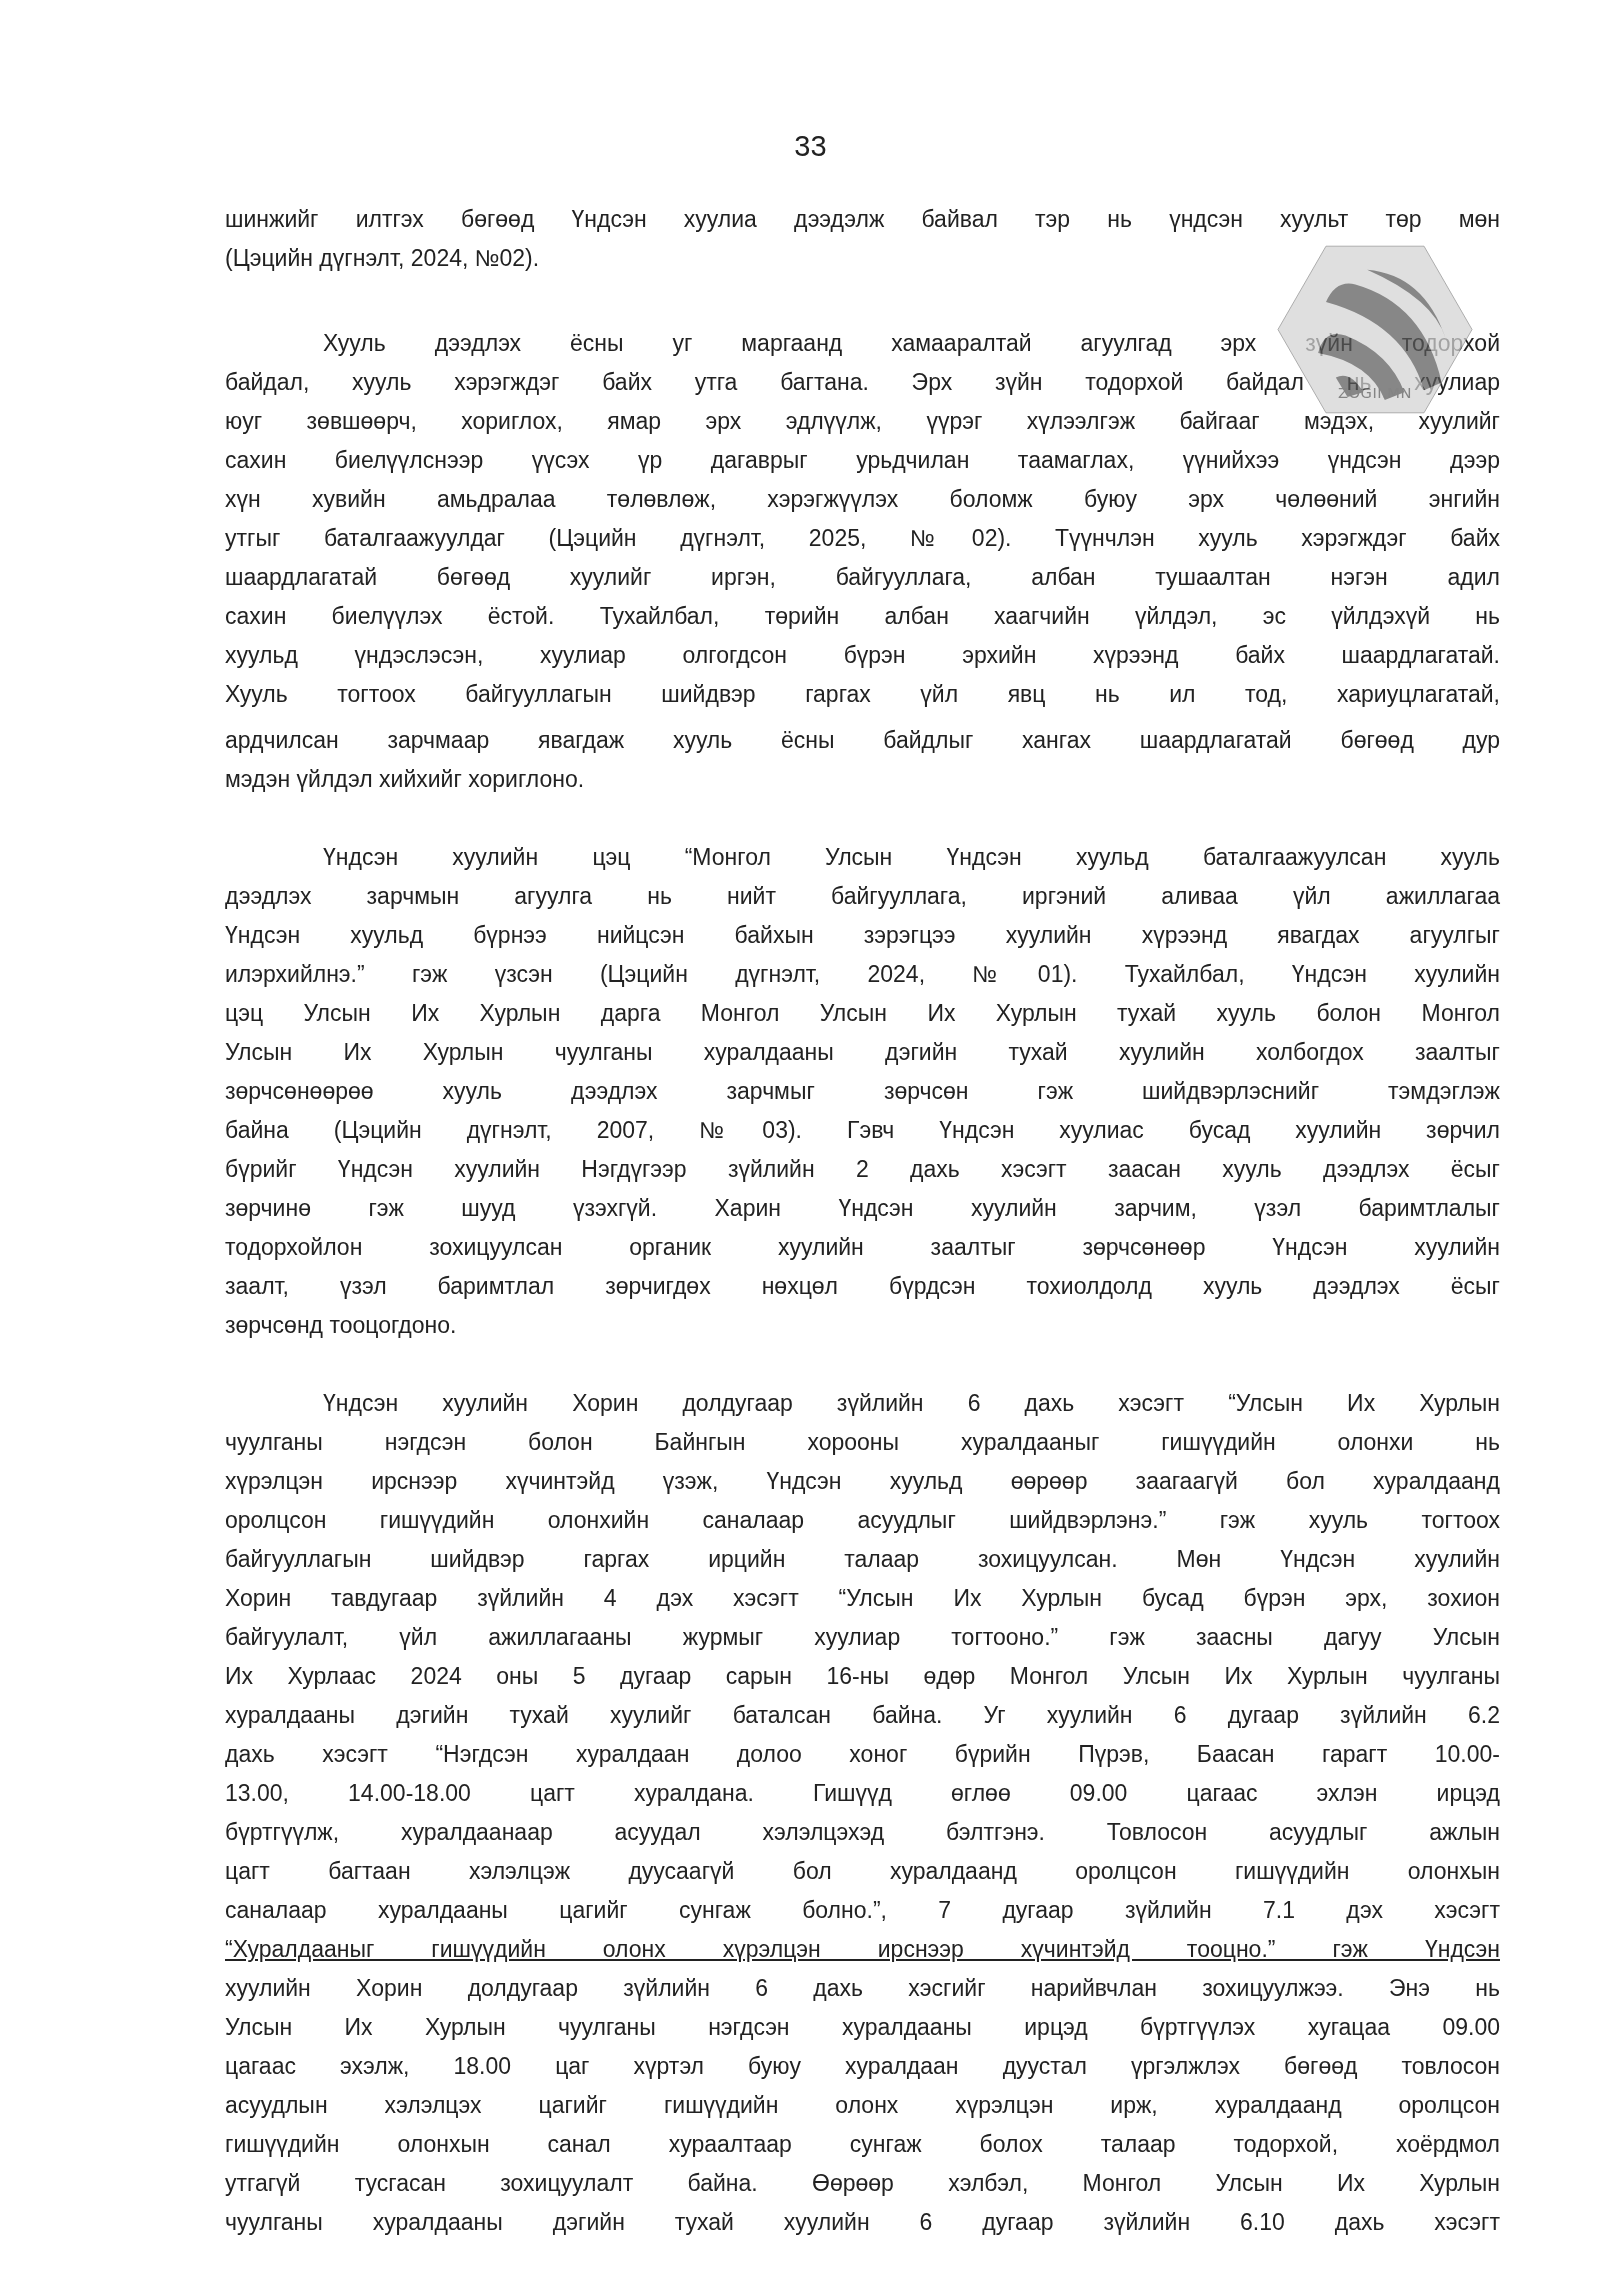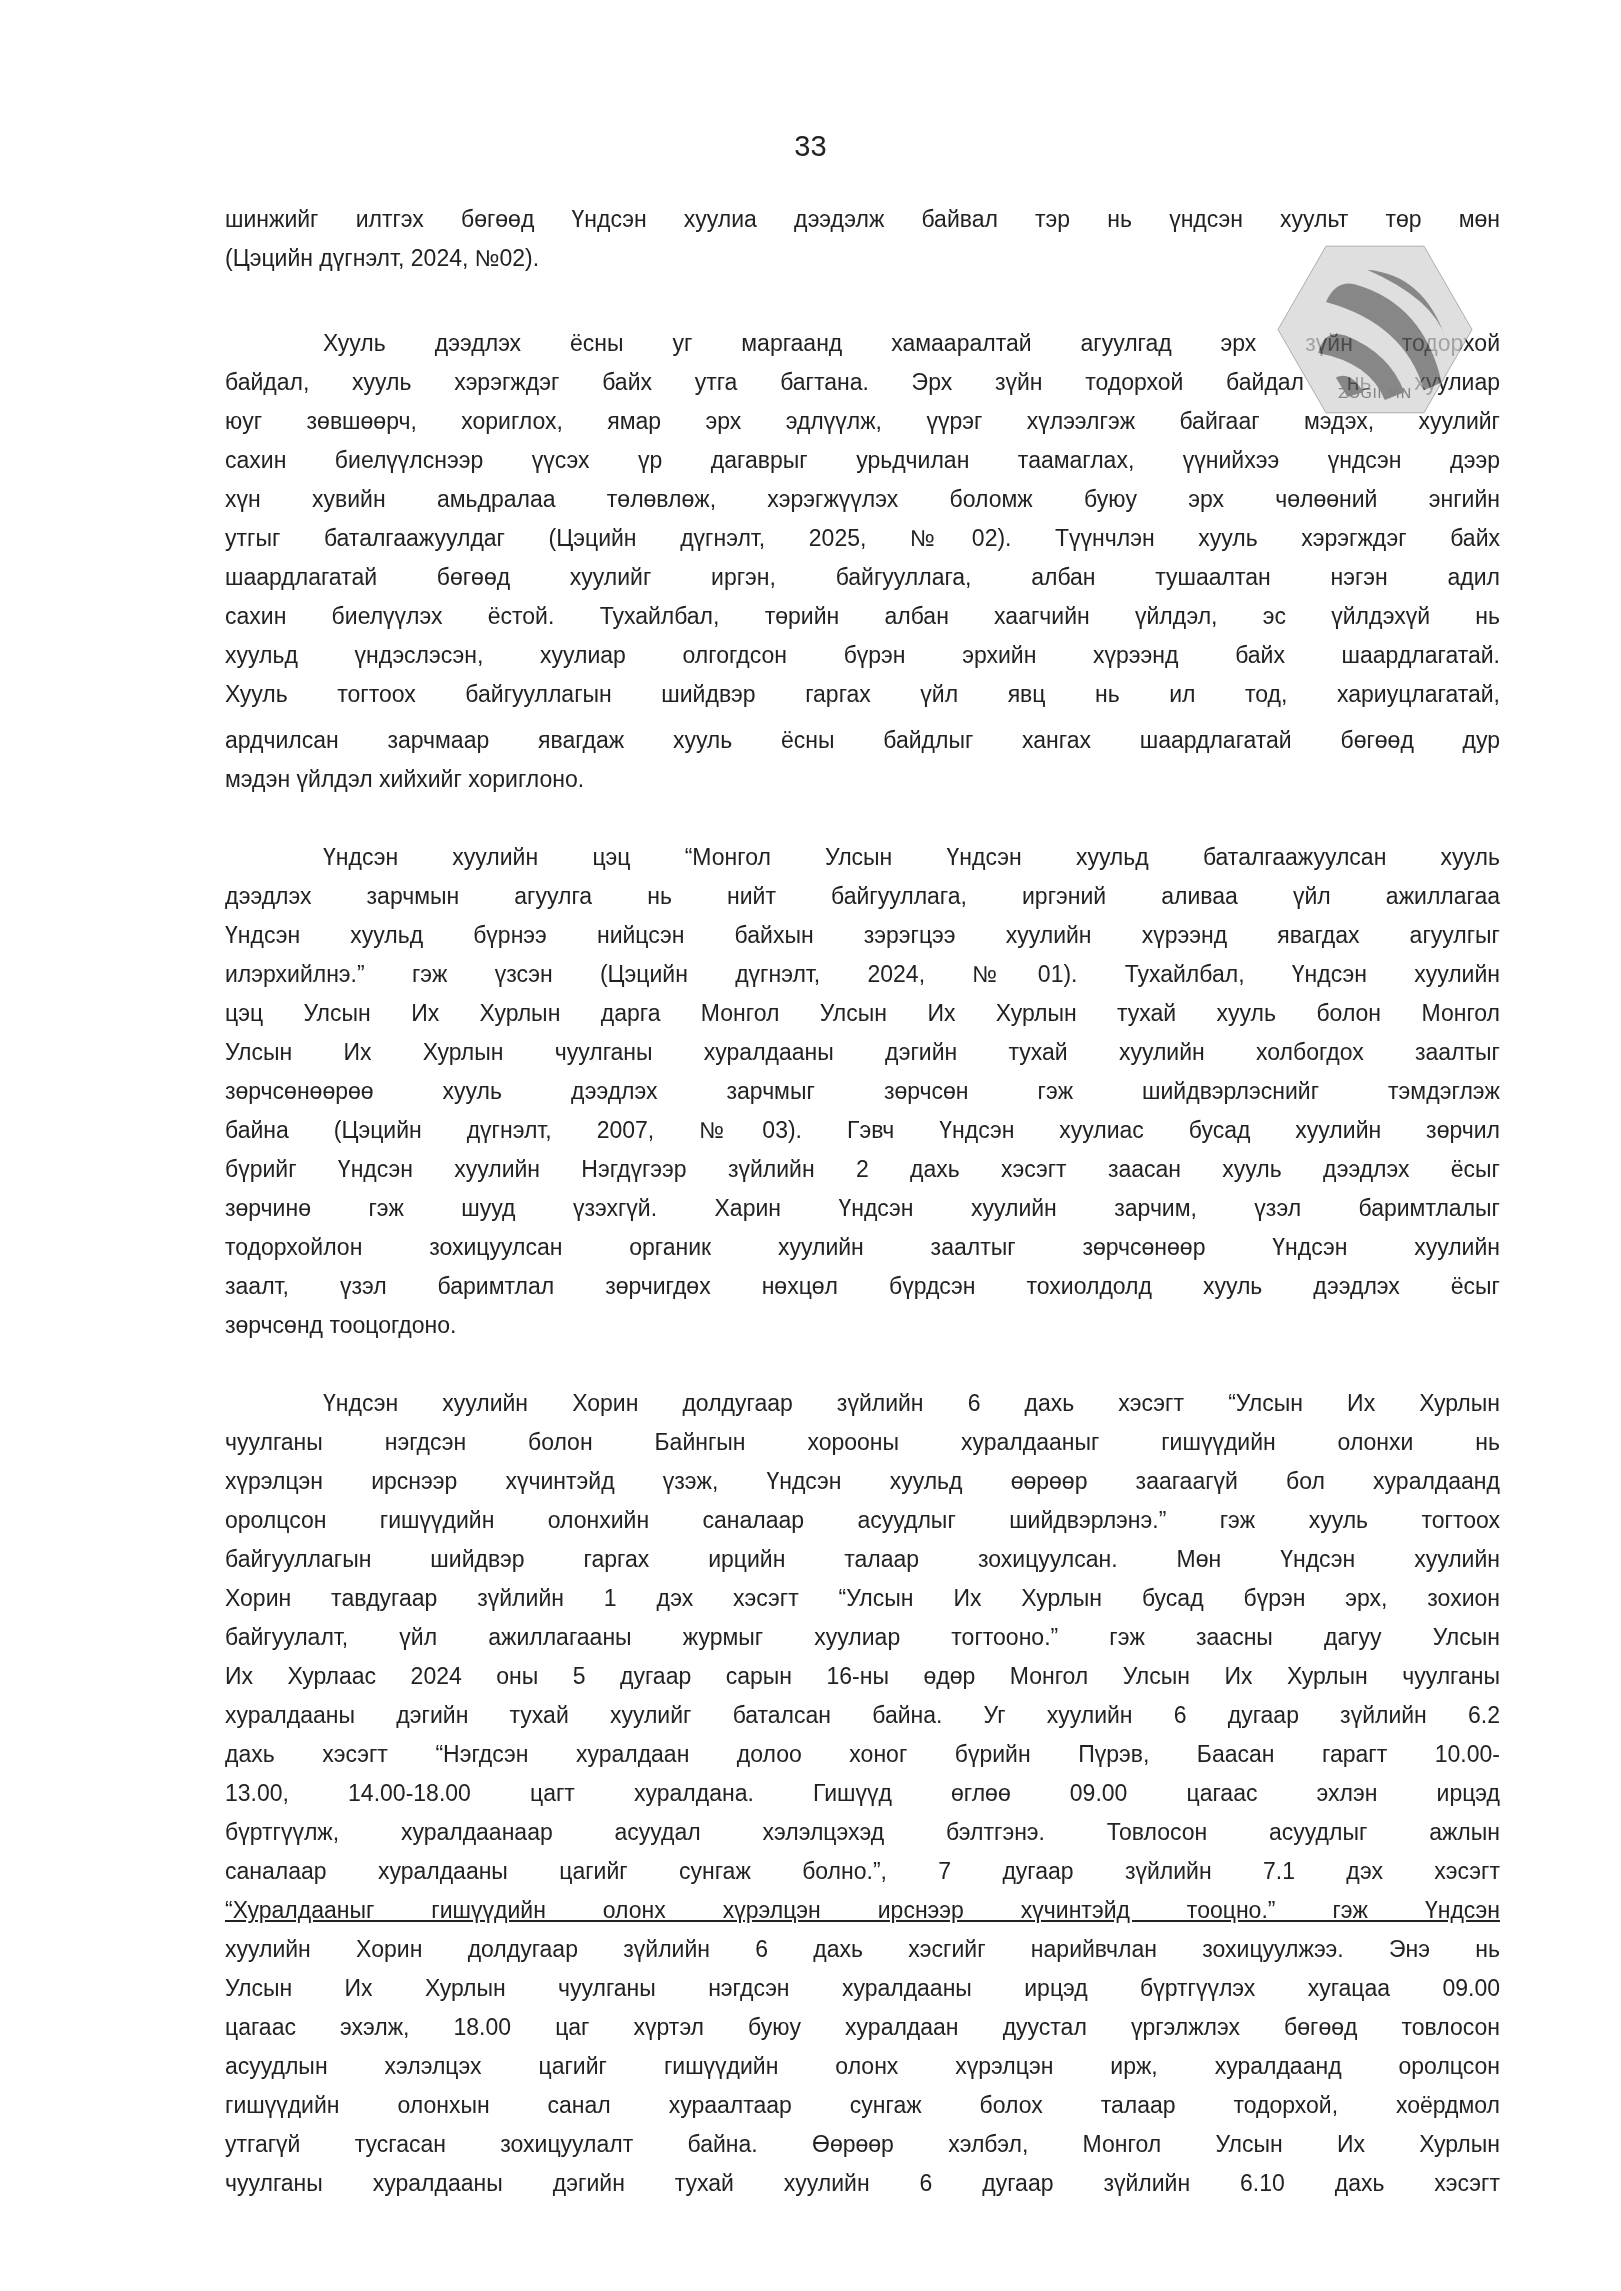--- a/index.html
+++ b/index.html
@@ -80,27 +80,28 @@
       <span class="line" style="white-space: normal; display: block; text-align: justify; text-align-last: justify;">заалт, үзэл баримтлал зөрчигдөх нөхцөл бүрдсэн тохиолдолд хууль дээдлэх ёсыг</span>
       <span class="line last">зөрчсөнд тооцогдоно.</span>
     </div>
 
     <div class="para">
       <span class="line indent" style="white-space: normal; display: block; text-align: justify; text-align-last: justify;">Үндсэн хуулийн Хорин долдугаар зүйлийн 6 дахь хэсэгт “Улсын Их Хурлын</span>
       <span class="line" style="white-space: normal; display: block; text-align: justify; text-align-last: justify;">чуулганы нэгдсэн болон Байнгын хорооны хуралдааныг гишүүдийн олонхи нь</span>
       <span class="line" style="white-space: normal; display: block; text-align: justify; text-align-last: justify;">хүрэлцэн ирснээр хүчинтэйд үзэж, Үндсэн хуульд өөрөөр заагаагүй бол хуралдаанд</span>
       <span class="line" style="white-space: normal; display: block; text-align: justify; text-align-last: justify;">оролцсон гишүүдийн олонхийн саналаар асуудлыг шийдвэрлэнэ.” гэж хууль тогтоох</span>
       <span class="line" style="white-space: normal; display: block; text-align: justify; text-align-last: justify;">байгууллагын шийдвэр гаргах ирцийн талаар зохицуулсан. Мөн Үндсэн хуулийн</span>
-      <span class="line" style="white-space: normal; display: block; text-align: justify; text-align-last: justify;">Хорин тавдугаар зүйлийн 1 дэх хэсэгт “Улсын Их Хурлын бусад бүрэн эрх, зохион</span>
+      <span class="line" style="white-space: normal; display: block; text-align: justify; text-align-last: justify;">Хорин тавдугаар зүйлийн 4 дэх хэсэгт “Улсын Их Хурлын бусад бүрэн эрх, зохион</span>
       <span class="line" style="white-space: normal; display: block; text-align: justify; text-align-last: justify;">байгуулалт, үйл ажиллагааны журмыг хуулиар тогтооно.” гэж заасны дагуу Улсын</span>
       <span class="line" style="white-space: normal; display: block; text-align: justify; text-align-last: justify;">Их Хурлаас 2024 оны 5 дугаар сарын 16-ны өдөр Монгол Улсын Их Хурлын чуулганы</span>
       <span class="line" style="white-space: normal; display: block; text-align: justify; text-align-last: justify;">хуралдааны дэгийн тухай хуулийг баталсан байна. Уг хуулийн 6 дугаар зүйлийн 6.2</span>
       <span class="line" style="white-space: normal; display: block; text-align: justify; text-align-last: justify;">дахь хэсэгт “Нэгдсэн хуралдаан долоо хоног бүрийн Пүрэв, Баасан гарагт 10.00-</span>
       <span class="line" style="white-space: normal; display: block; text-align: justify; text-align-last: justify;">13.00, 14.00-18.00 цагт хуралдана. Гишүүд өглөө 09.00 цагаас эхлэн ирцэд</span>
       <span class="line" style="white-space: normal; display: block; text-align: justify; text-align-last: justify;">бүртгүүлж, хуралдаанаар асуудал хэлэлцэхэд бэлтгэнэ. Товлосон асуудлыг ажлын</span>
+      <span class="line" style="white-space: normal; display: block; text-align: justify; text-align-last: justify;">цагт багтаан хэлэлцэж дуусаагүй бол хуралдаанд оролцсон гишүүдийн олонхын</span>
       <span class="line" style="white-space: normal; display: block; text-align: justify; text-align-last: justify;">саналаар хуралдааны цагийг сунгаж болно.”, 7 дугаар зүйлийн 7.1 дэх хэсэгт</span>
       <span class="line" style="white-space: normal; display: block; text-align: justify; text-align-last: justify; text-decoration: underline;">“Хуралдааныг гишүүдийн олонх хүрэлцэн ирснээр хүчинтэйд тооцно.” гэж Үндсэн</span>
       <span class="line" style="white-space: normal; display: block; text-align: justify; text-align-last: justify;">хуулийн Хорин долдугаар зүйлийн 6 дахь хэсгийг нарийвчлан зохицуулжээ. Энэ нь</span>
       <span class="line" style="white-space: normal; display: block; text-align: justify; text-align-last: justify;">Улсын Их Хурлын чуулганы нэгдсэн хуралдааны ирцэд бүртгүүлэх хугацаа 09.00</span>
       <span class="line" style="white-space: normal; display: block; text-align: justify; text-align-last: justify;">цагаас эхэлж, 18.00 цаг хүртэл буюу хуралдаан дуустал үргэлжлэх бөгөөд товлосон</span>
       <span class="line" style="white-space: normal; display: block; text-align: justify; text-align-last: justify;">асуудлын хэлэлцэх цагийг гишүүдийн олонх хүрэлцэн ирж, хуралдаанд оролцсон</span>
       <span class="line" style="white-space: normal; display: block; text-align: justify; text-align-last: justify;">гишүүдийн олонхын санал хураалтаар сунгаж болох талаар тодорхой, хоёрдмол</span>
       <span class="line" style="white-space: normal; display: block; text-align: justify; text-align-last: justify;">утгагүй тусгасан зохицуулалт байна. Өөрөөр хэлбэл, Монгол Улсын Их Хурлын</span>
       <span class="line" style="white-space: normal; display: block; text-align: justify; text-align-last: justify;">чуулганы хуралдааны дэгийн тухай хуулийн 6 дугаар зүйлийн 6.10 дахь хэсэгт</span>
     </div>

